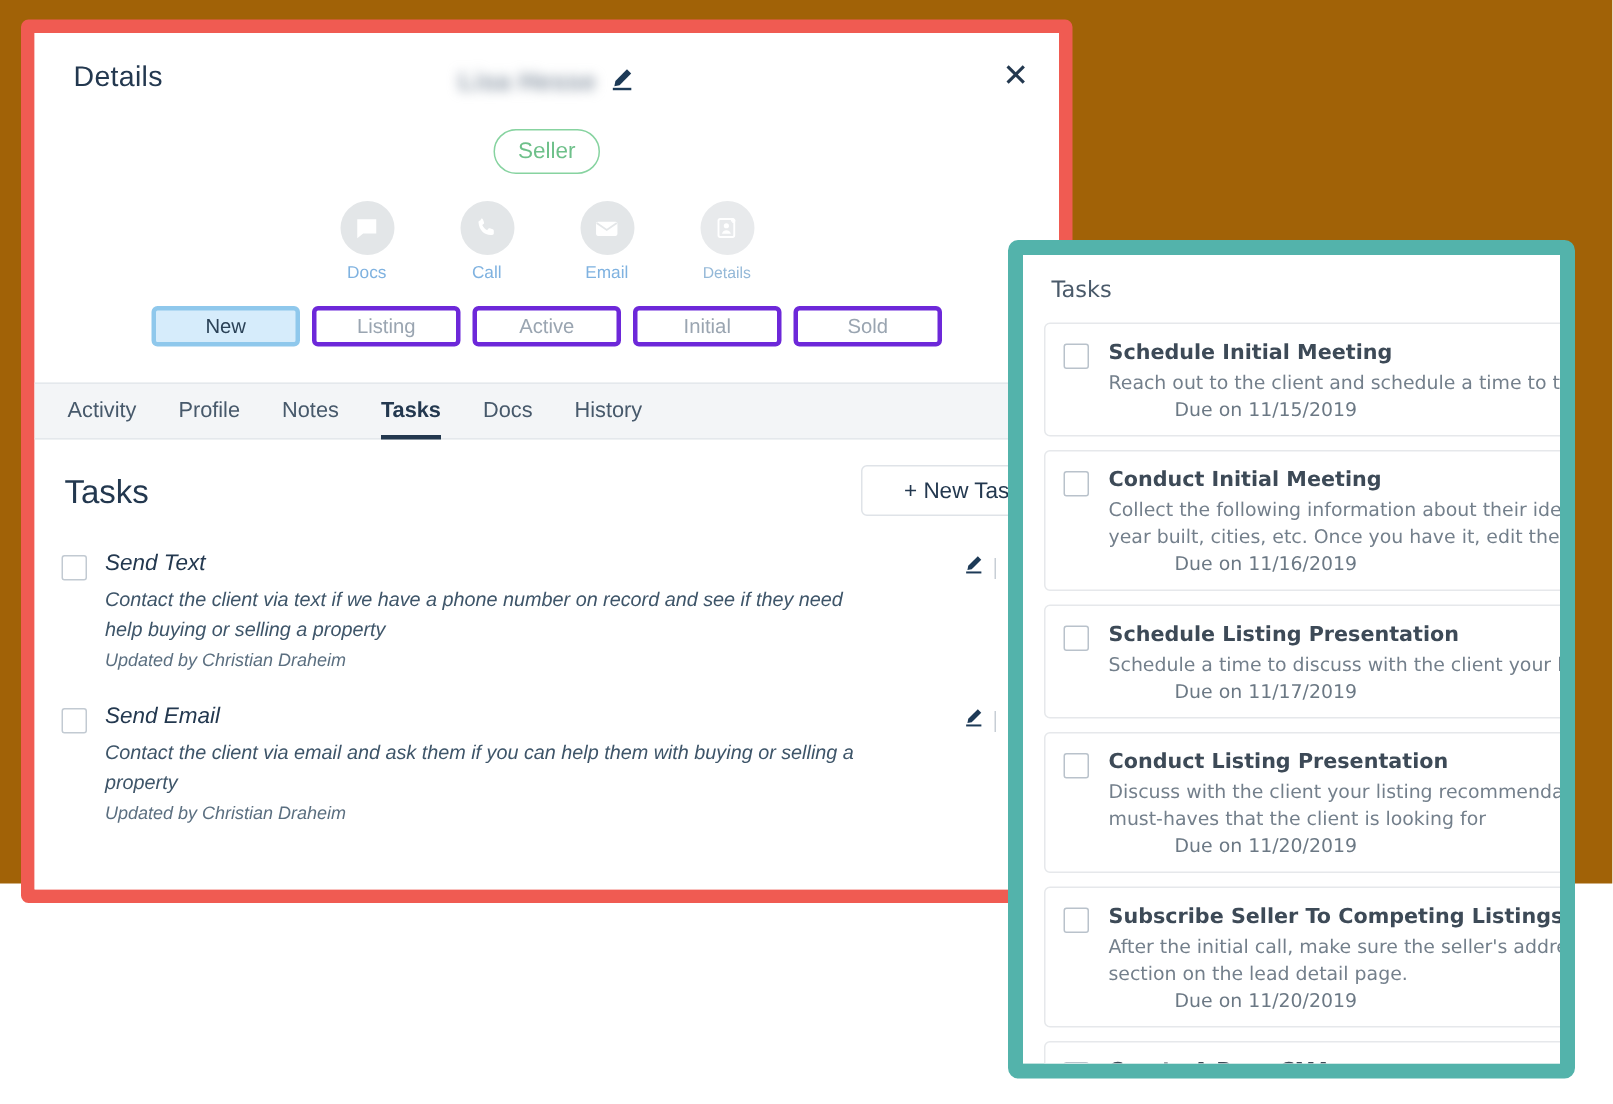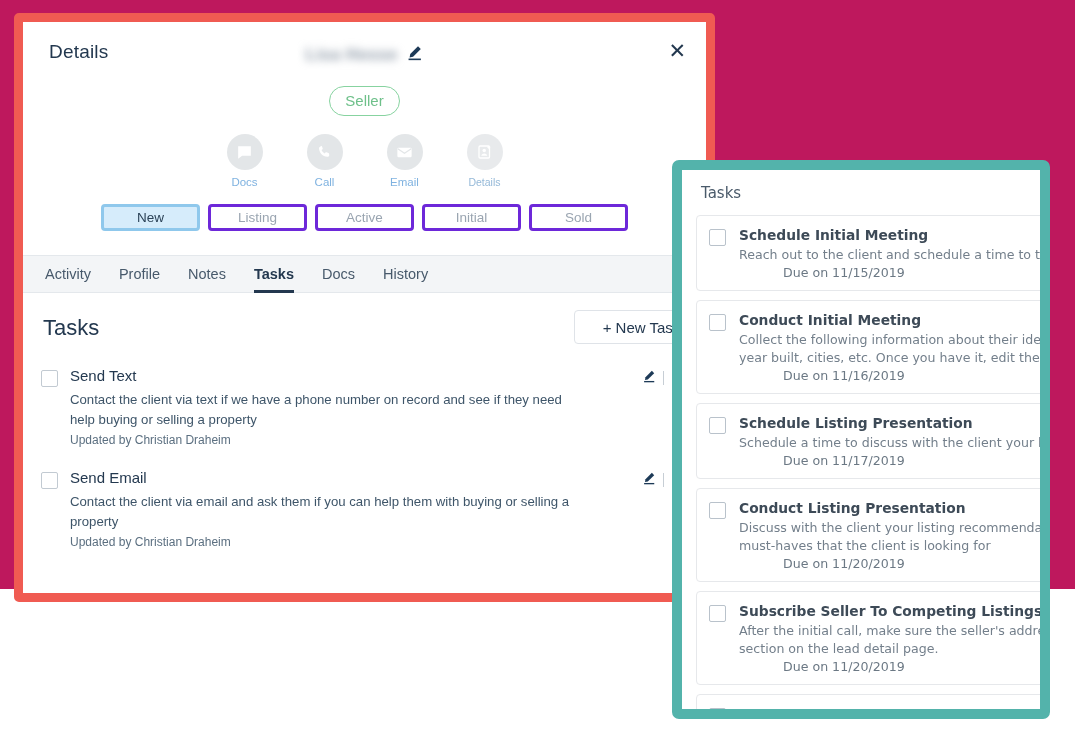--- a/index.html
+++ b/index.html
@@ -2,21 +2,21 @@
 <html><head>
 <meta charset="utf-8">
 <style>
   * { box-sizing: border-box; margin: 0; padding: 0; }
   html, body {
     width: 1075px; height: 736px;
     background: #ffffff;
     font-family: "Liberation Sans", sans-serif;
     overflow: hidden;
   }
-  #root { position: relative; width: 1075px; height: 589px; background:#be185d; }
+  #root { position: relative; width: 1075px; height: 589px; background:#a16207; }
 
   
   .details-frame {
     position: absolute; left: 14px; top: 13px;
     width: 701px; height: 589px;
     border: 9px solid #f05b52;
     border-radius: 5px;
     background: #ffffff;
     overflow: hidden;
   }
@@ -115,21 +115,21 @@
   }
 
   .task-list { position:absolute; left:0; right:0; top: 345px; bottom:0; }
   .task-row { position: relative; padding: 0 18px 0 18px; margin-bottom: 22px; }
   .task-main { display:flex; align-items:flex-start; gap: 12px; }
   .task-check {
     width: 17px; height: 17px; border: 1px solid #c2cad2;
     border-radius: 2px; background:#fff; flex: 0 0 auto; margin-top: 3px;
     cursor:pointer;
   }
-  .task-body { flex: 1 1 auto; max-width: 515px; }
+  .task-body { flex: 1 1 auto; max-width: 515px; font-style: italic; }
   .task-title { font-size: 15px; color:#23384f; line-height: 1.2; }
   .task-desc {
     font-size: 13.2px; color:#3e5569; line-height: 1.48; margin-top: 5px;
   }
   .task-meta { font-size: 12px; color:#5b6f80; margin-top: 4px; }
   .task-icons {
     position:absolute; right: 22px; top: 2px;
     display:flex; align-items:center; gap: 7px;
   }
   .icon-divider { width:1px; height: 14px; background:#c7ced5; }

